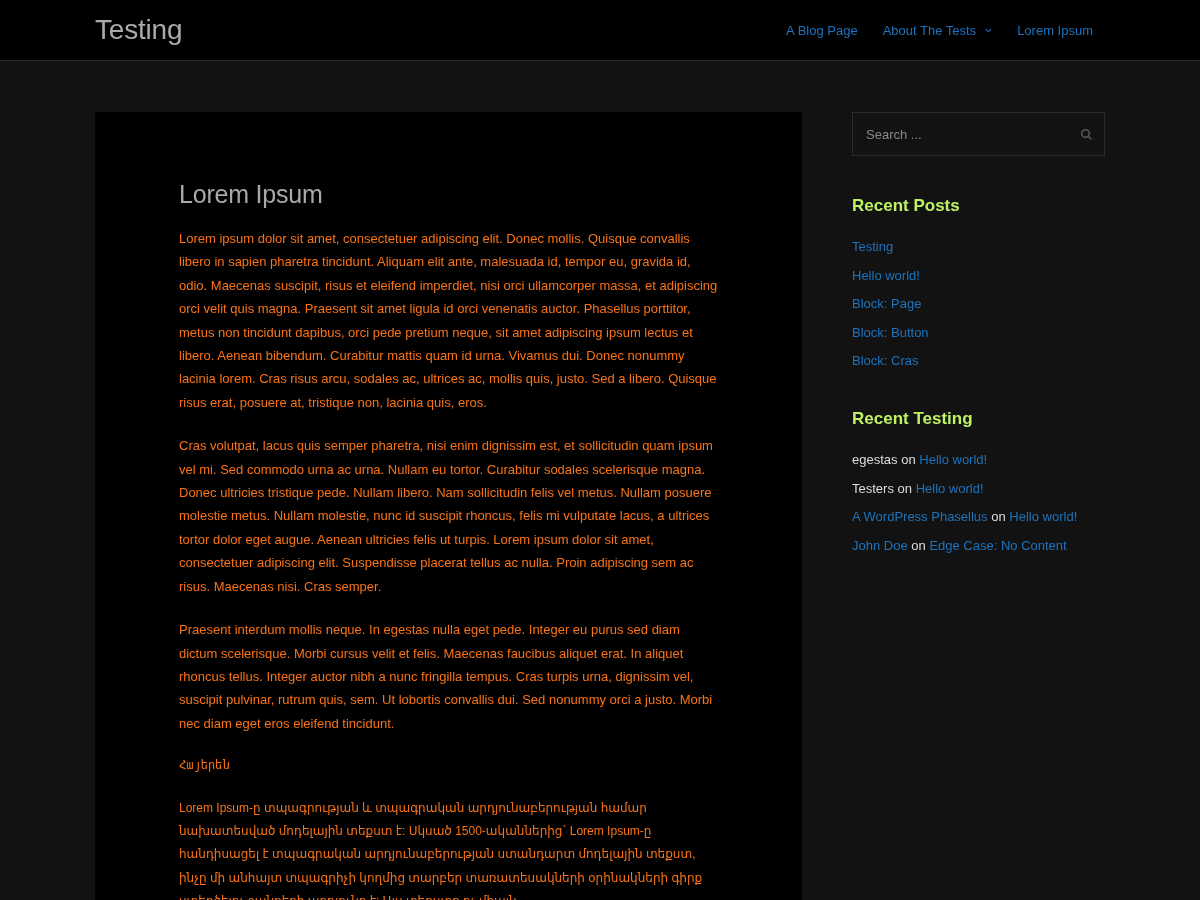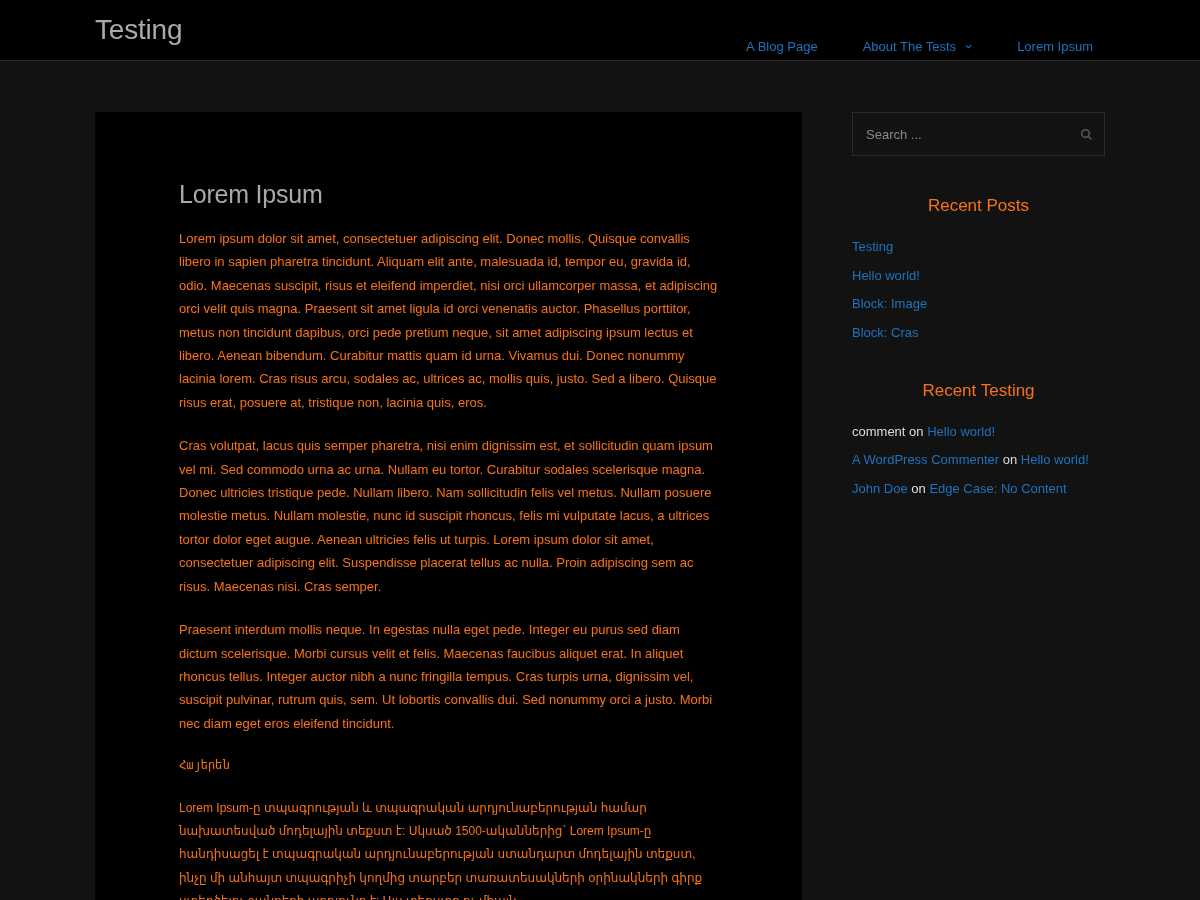--- a/index.html
+++ b/index.html
@@ -17,22 +17,22 @@
     background: #000000;
     border-bottom: 1px solid #262626;
     position: relative;
   }
   .site-title {
     position: absolute; left: 95px; top: 14px;
     font-size: 28px; font-weight: 400; color: #a9a9a9;
     letter-spacing: -0.2px;
   }
   .main-nav {
-    position: absolute; right: 107px; top: 16px; height: 60px;
-    display: flex; align-items: center; gap: 20px;
+    position: absolute; right: 107px; top: 0; height: 60px;
+    display: flex; align-items: center;
   }
   .nav-item {
     display: flex; align-items: center;
     font-size: 13px; color: #1e73be; margin-left: 25px; cursor: pointer;
   }
   .nav-item .chev { margin-left: 9px; width: 7px; height: 7px; display: inline-block; }
   .nav-item .chev svg { display: block; }
 
   
   .page-wrap { position: relative; height: 839px; }
@@ -69,22 +69,22 @@
     padding: 0 40px 0 13px;
     font-family: "Liberation Sans", "DejaVu Sans", sans-serif;
     font-size: 13px; color: #0ea5e9;
   }
   .search-input::placeholder { color: #8a8a8a; }
   .search-btn {
     position: absolute; right: 9px; top: 14px; width: 16px; height: 16px;
     cursor: pointer;
   }
   .widget-title {
-    font-size: 17px; font-weight: 400; color: #f97316;
-    margin-top: 40px; margin-bottom: 22px; text-align: center;
+    font-size: 17px; font-weight: 700; color: #bef264;
+    margin-top: 40px; margin-bottom: 22px;
   }
   .widget-list { list-style: none; }
   .widget-list li {
     font-size: 13px; line-height: 18px; margin-bottom: 10.5px; color: #dedede;
   }
   .widget-list li a { color: #1e73be; }
   .comments li { line-height: 25.5px; margin-bottom: 3px; }
   .widget-title.second { margin-top: 39px; margin-bottom: 18px; }
 </style>
 </head>
@@ -131,35 +131,41 @@
             <line x1="9.3" y1="9.3" x2="12.5" y2="12.5" stroke="#5a5a5a" stroke-width="1.6"></line>
           </svg>
       </span>
     </form>
 
     <section>
       <h2 class="widget-title">Recent Posts</h2>
       <ul class="widget-list">
         <li><a>Testing</a></li>
         <li><a>Hello world!</a></li>
-        <li><a>Block: Image</a></li>
+        <li><a>Block: Page</a></li>
+        <li><a>Block: Button</a></li>
         <li><a>Block: Cras</a></li>
       </ul>
     </section>
 
     <section>
       <h2 class="widget-title second">Recent Testing</h2>
       <ul class="widget-list comments">
         <li>
-          <span>comment</span>
+          <span>egestas</span>
           <span>on</span>
           <a>Hello world!</a>
         </li>
         <li>
-          <a>A WordPress Commenter</a>
+          <span>Testers</span>
+          <span>on</span>
+          <a>Hello world!</a>
+        </li>
+        <li>
+          <a>A WordPress Phasellus</a>
           <span>on</span>
           <a>Hello world!</a>
         </li>
         <li>
           <a>John Doe</a>
           <span>on</span>
           <a>Edge Case: No Content</a>
         </li>
       </ul>
     </section>

